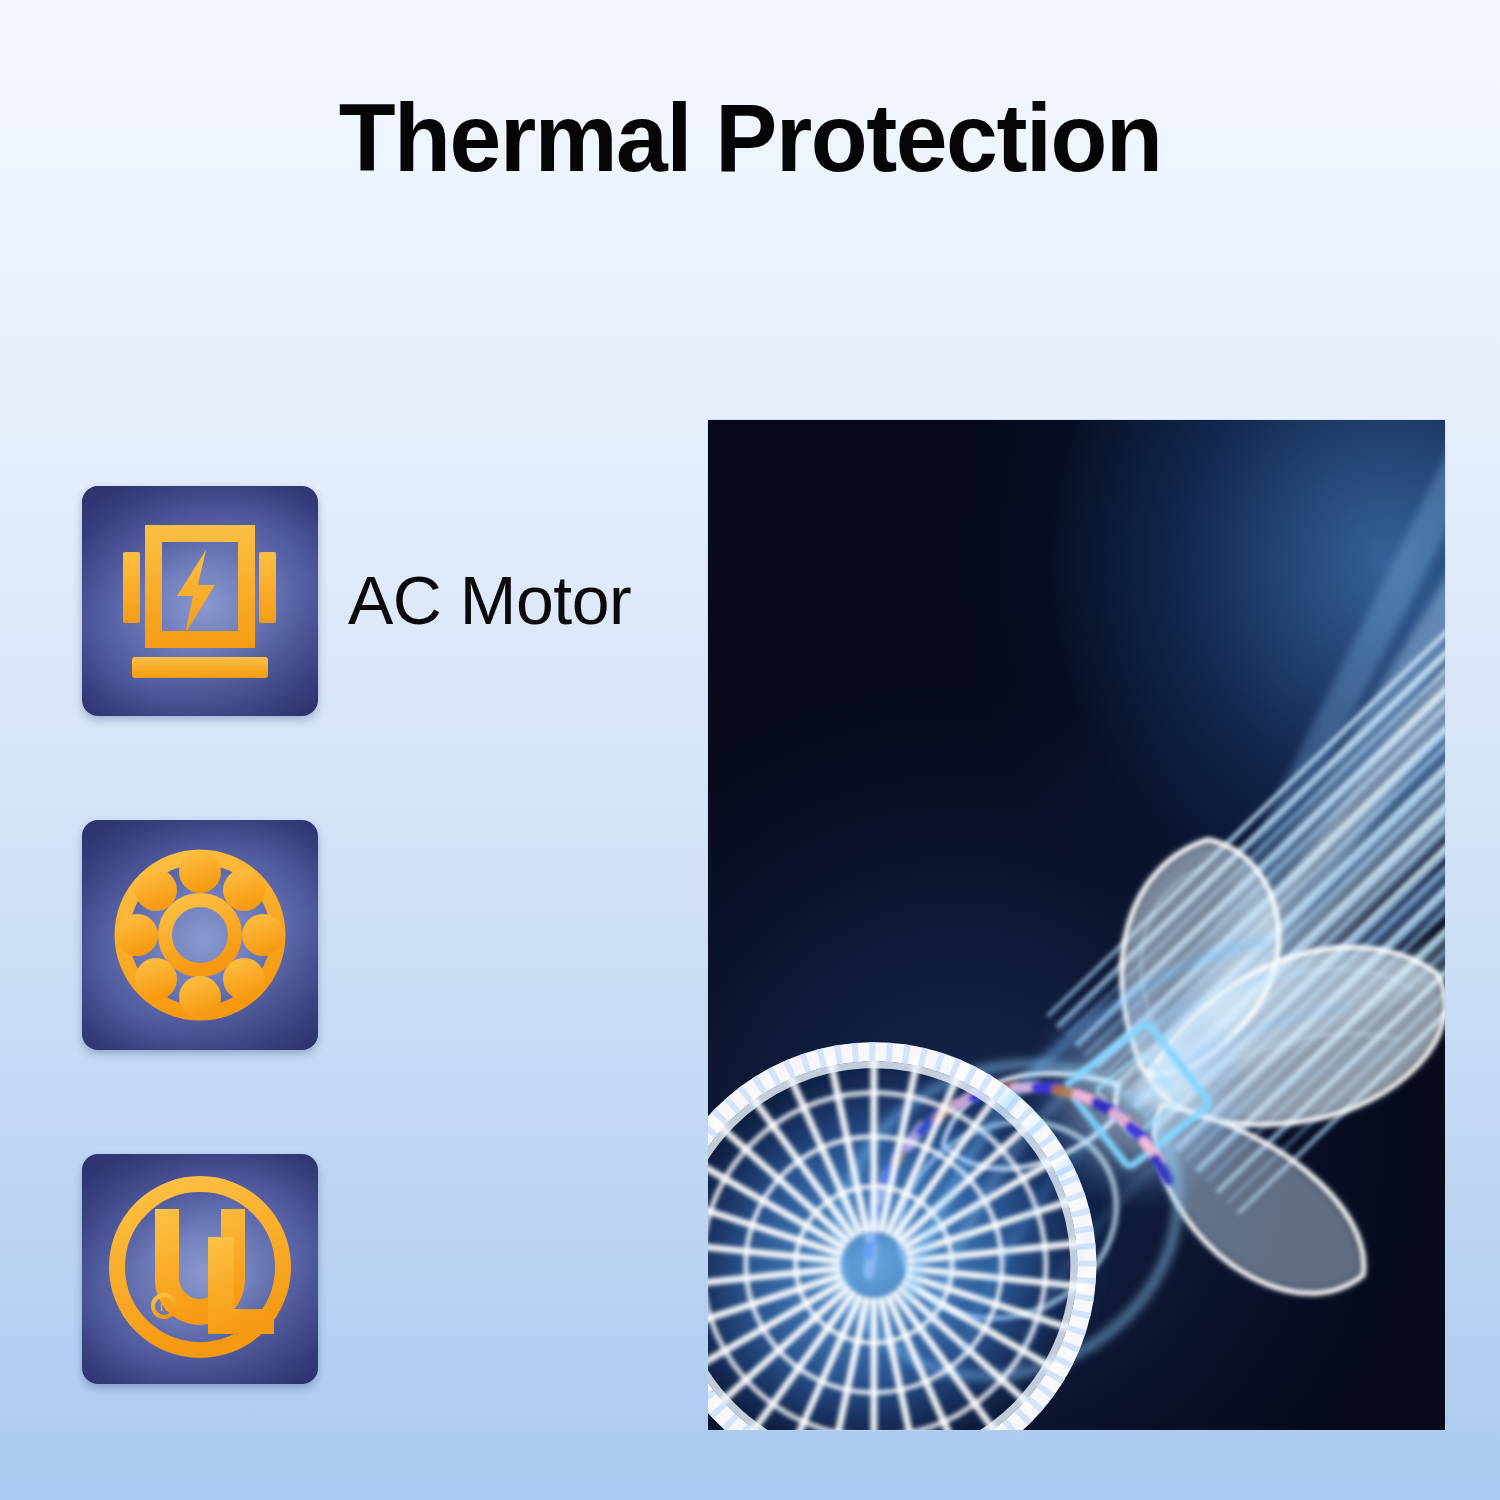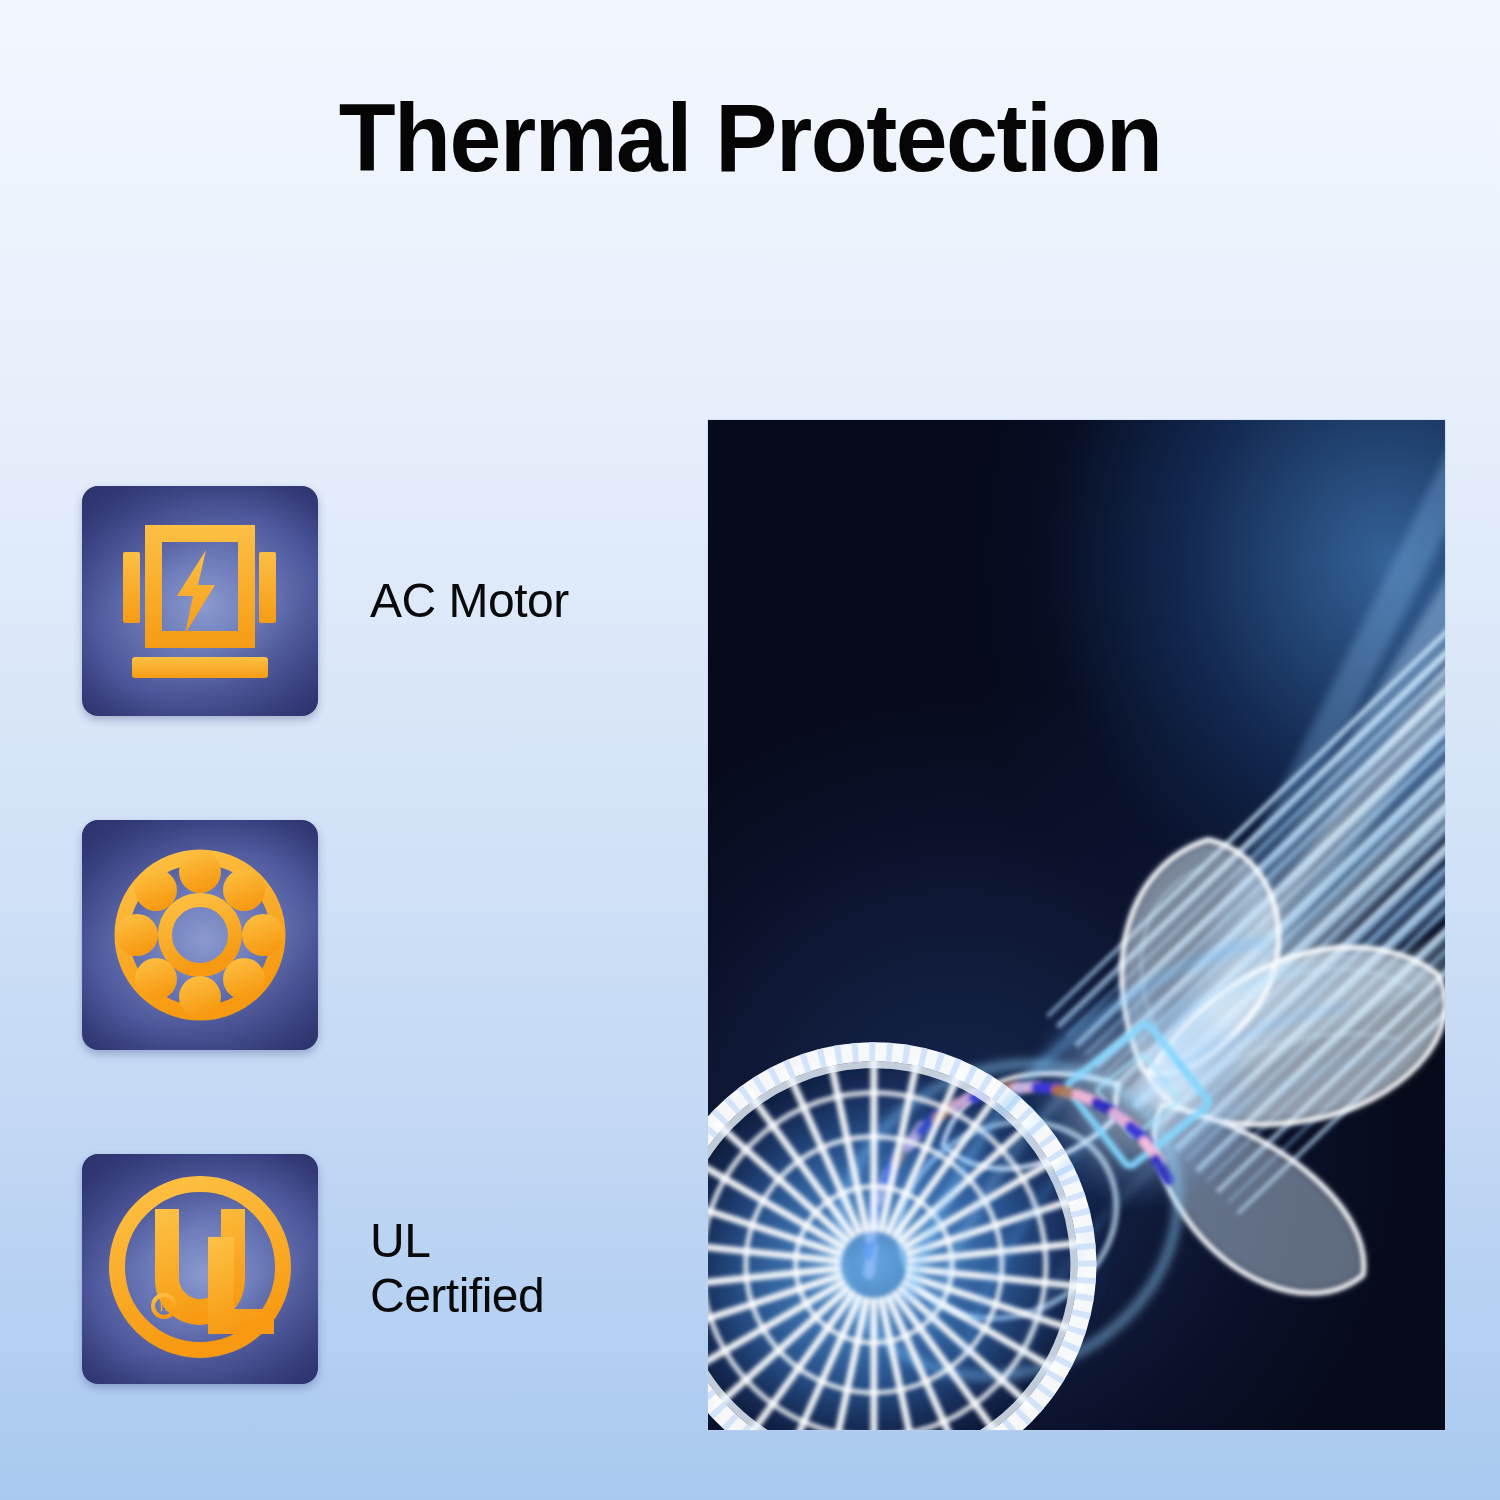--- a/index.html
+++ b/index.html
@@ -51,22 +51,22 @@
   .icon-box::after{
     content:"";
     position:absolute; inset:0;
     border-radius:16px;
     background: linear-gradient(150deg, rgba(45,52,112,0.55) 0%, rgba(80,90,160,0.0) 38%, rgba(70,80,150,0.0) 62%, rgba(42,48,105,0.55) 100%);
     pointer-events:none;
   }
   .icon-svg { position:absolute; inset:0; width:100%; height:100%; display:block; z-index:2; }
 
   .feature-label {
-    margin-left:52px;
-    font-size:48px;
+    margin-left:30px;
+    font-size:68px;
     line-height:1.14;
     color:#0a0a0a;
     font-weight:400;
     letter-spacing:-0.5px;
     white-space:pre-line;
   }
 
   
   .product-image {
     position:absolute;
@@ -162,22 +162,20 @@
         <circle cx="118" cy="113" r="83" fill="none" stroke="url(#og3)" stroke-width="16"></circle>
 
         <path d="M73 55 h24 v69 a21 21 0 0 0 42 0 v-69 h24 v71 a45 45 0 0 1 -90 0 z" fill="url(#og3)"></path>
 
         <path d="M126 83 h26 v72 h40 v25 h-66 z" fill="url(#og3)"></path>
 
         <circle cx="82" cy="152" r="11" fill="none" stroke="url(#og3)" stroke-width="4"></circle>
         <text x="82" y="157" font-family="Liberation Serif, serif" font-size="14" text-anchor="middle" fill="#f7a51b">R</text>
       </svg>
     </div>
-    <div class="feature-label">UL
-Certified</div>
   </div>
 
 </div>
 
 <div class="product-image">
   <div class="pi-layer bg-base"></div>
   <div class="pi-layer bg-glow"></div>
 
   <svg class="pi-svg" viewBox="0 0 737 1010" preserveAspectRatio="none">
     <defs>

